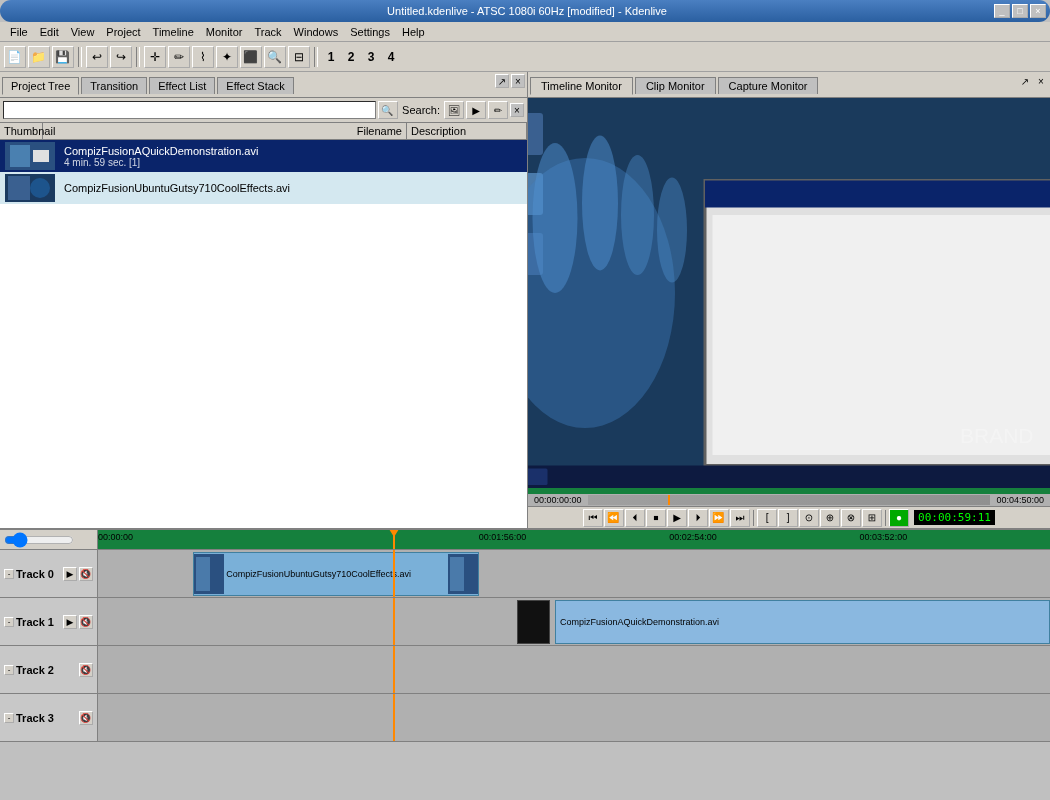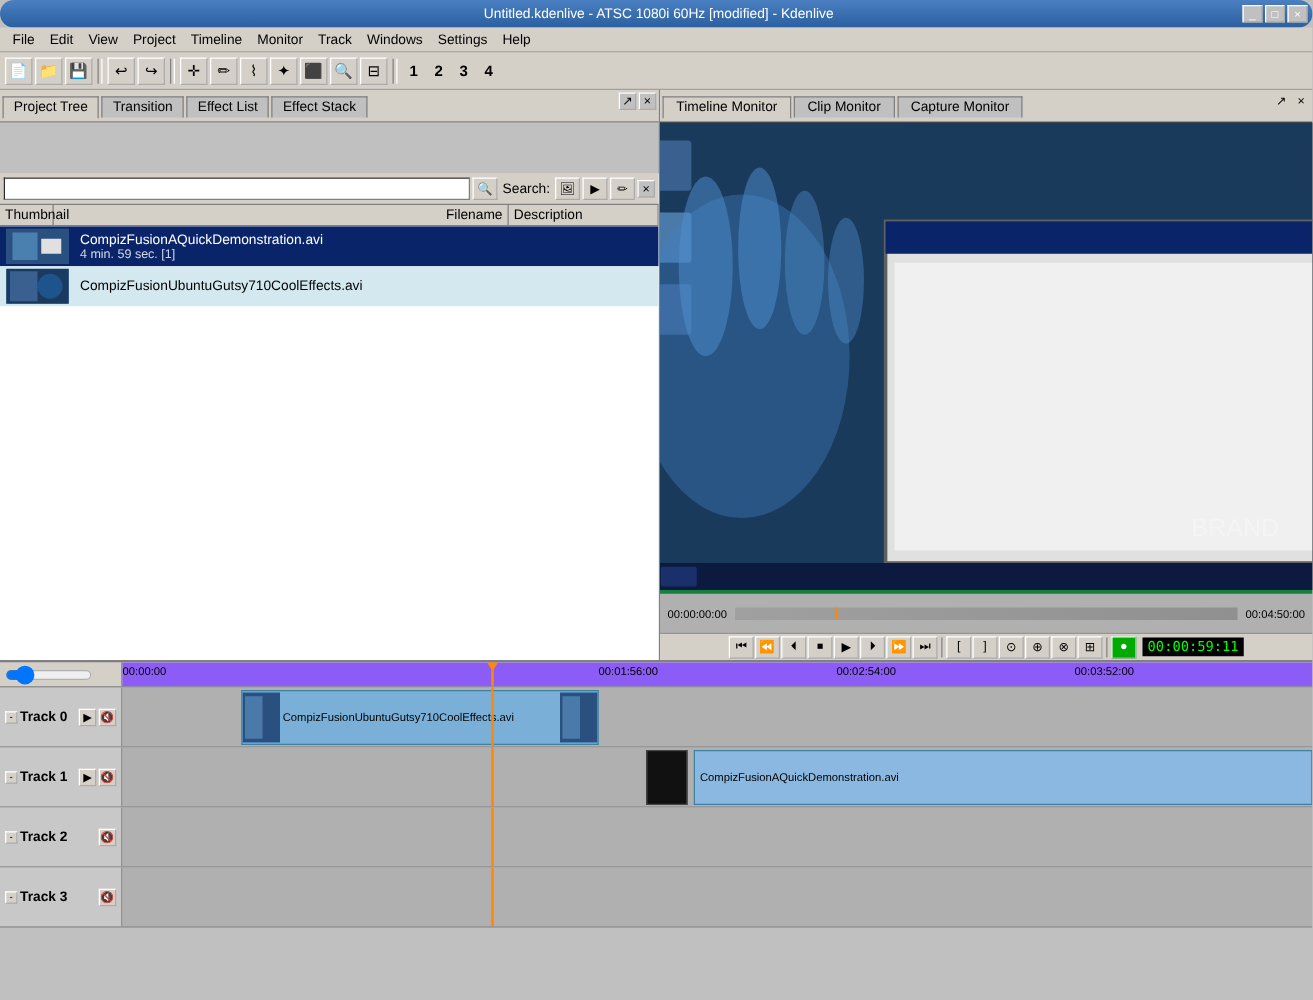--- a/index.html
+++ b/index.html
@@ -18,21 +18,21 @@
     
     #toolbar { background: #d4d0c8; border-bottom: 1px solid #a0a0a0; display: flex; align-items: center; height: 30px; padding: 2px 4px; gap: 2px; }
     .tb-btn { width: 22px; height: 22px; background: #d4d0c8; border: 1px outset #fff; display: flex; align-items: center; justify-content: center; cursor: pointer; font-size: 12px; }
     .tb-sep { width: 4px; height: 20px; border-left: 1px solid #808080; border-right: 1px solid #fff; margin: 0 2px; }
     .tb-number { width: 18px; height: 22px; display: flex; align-items: center; justify-content: center; font-size: 12px; font-weight: bold; cursor: pointer; }
 
     
     #main { display: flex; height: calc(800px - 22px - 20px - 30px - 20px); }
 
     
-    #left-panel { width: 528px; display: flex; flex-direction: column; border-right: 1px solid #808080; gap: 41px; }
+    #left-panel { width: 528px; display: flex; flex-direction: column; border-right: 1px solid #808080; }
 
     
     .panel-tabs { background: #d4d0c8; border-bottom: 1px solid #808080; display: flex; align-items: center; height: 26px; padding: 2px 2px 0; position: relative; }
     .panel-tab { padding: 2px 8px; font-size: 11px; cursor: pointer; border: 1px solid #808080; border-bottom: none; background: #c0c0c0; margin-right: 2px; }
     .panel-tab.active { background: #d4d0c8; border-bottom: 1px solid #d4d0c8; }
     .panel-close { position: absolute; right: 2px; top: 2px; width: 14px; height: 14px; font-size: 10px; display: flex; align-items: center; justify-content: center; cursor: pointer; background: #c0c0c0; border: 1px outset #fff; }
     .panel-float { position: absolute; right: 18px; top: 2px; width: 14px; height: 14px; font-size: 10px; display: flex; align-items: center; justify-content: center; cursor: pointer; background: #c0c0c0; border: 1px outset #fff; }
 
     
     #project-tree-content { flex: 1; background: white; display: flex; flex-direction: column; overflow: hidden; }
@@ -58,34 +58,34 @@
     
     #right-panel { flex: 1; display: flex; flex-direction: column; }
     .monitor-tabs { background: #d4d0c8; border-bottom: 1px solid #808080; display: flex; align-items: center; height: 26px; padding: 2px 2px 0; position: relative; }
     .monitor-tab { padding: 2px 10px; font-size: 11px; cursor: pointer; border: 1px solid #808080; border-bottom: none; background: #c0c0c0; margin-right: 2px; }
     .monitor-tab.active { background: #d4d0c8; border-bottom: 1px solid #d4d0c8; }
     .monitor-close { position: absolute; right: 2px; top: 2px; width: 14px; height: 14px; font-size: 10px; display: flex; align-items: center; justify-content: center; cursor: pointer; }
     .monitor-float { position: absolute; right: 18px; top: 2px; width: 14px; height: 14px; font-size: 10px; display: flex; align-items: center; justify-content: center; cursor: pointer; }
 
     .monitor-screen { flex: 1; background: #000; position: relative; overflow: hidden; }
 
-    .monitor-timeline { height: 34px; background: #c0c0c0; border-top: 3px solid #15803d; position: relative; }
+    .monitor-timeline { height: 18px; background: #c0c0c0; border-top: 6px solid #15803d; position: relative; }
 
     .monitor-controls { height: 22px; background: #d4d0c8; border-top: 1px solid #808080; display: flex; align-items: center; justify-content: center; gap: 1px; padding: 1px 2px; }
     .ctrl-btn { width: 20px; height: 18px; background: #d4d0c8; border: 1px outset #fff; display: flex; align-items: center; justify-content: center; font-size: 10px; cursor: pointer; }
     .ctrl-btn.green { background: #00aa00; color: white; }
     .ctrl-sep { width: 1px; height: 16px; background: #808080; margin: 0 2px; }
     .time-display { background: #000; color: #00ff00; font-family: monospace; font-size: 11px; padding: 1px 4px; margin-left: 4px; }
 
     
     #timeline-section { height: 340px; background: #c0c0c0; border-top: 2px solid #808080; display: flex; flex-direction: column; }
 
     .timeline-ruler-row { display: flex; background: #d4d0c8; height: 20px; border-bottom: 1px solid #808080; }
     .timeline-track-header-spacer { width: 98px; border-right: 1px solid #808080; flex-shrink: 0; display: flex; align-items: center; padding: 0 4px; }
-    .timeline-ruler { flex: 1; position: relative; background: #8b5cf6; overflow: hidden; }
+    .timeline-ruler { flex: 1; position: relative; background: #15803d; overflow: hidden; }
 
     .timeline-tracks { flex: 1; display: flex; flex-direction: column; overflow-y: auto; }
     .timeline-track { display: flex; height: 48px; border-bottom: 1px solid #808080; }
     .track-header { width: 98px; flex-shrink: 0; background: #c8c8c8; border-right: 1px solid #808080; display: flex; align-items: center; padding: 2px 4px; gap: 2px; }
     .track-name { font-size: 11px; font-weight: bold; flex: 1; }
     .track-btn { width: 14px; height: 14px; background: #d4d0c8; border: 1px outset #fff; display: flex; align-items: center; justify-content: center; font-size: 9px; cursor: pointer; }
     .track-collapse { width: 10px; height: 10px; background: #d4d0c8; border: 1px outset #fff; display: flex; align-items: center; justify-content: center; font-size: 8px; cursor: pointer; }
     .track-area { flex: 1; background: #b0b0b0; position: relative; overflow: hidden; }
     .track-clip { position: absolute; top: 2px; height: 44px; background: #7ab0d8; border: 1px solid #4080a0; display: flex; align-items: center; overflow: hidden; cursor: pointer; }
     .track-clip-label { font-size: 9px; white-space: nowrap; padding: 0 2px; overflow: hidden; }

